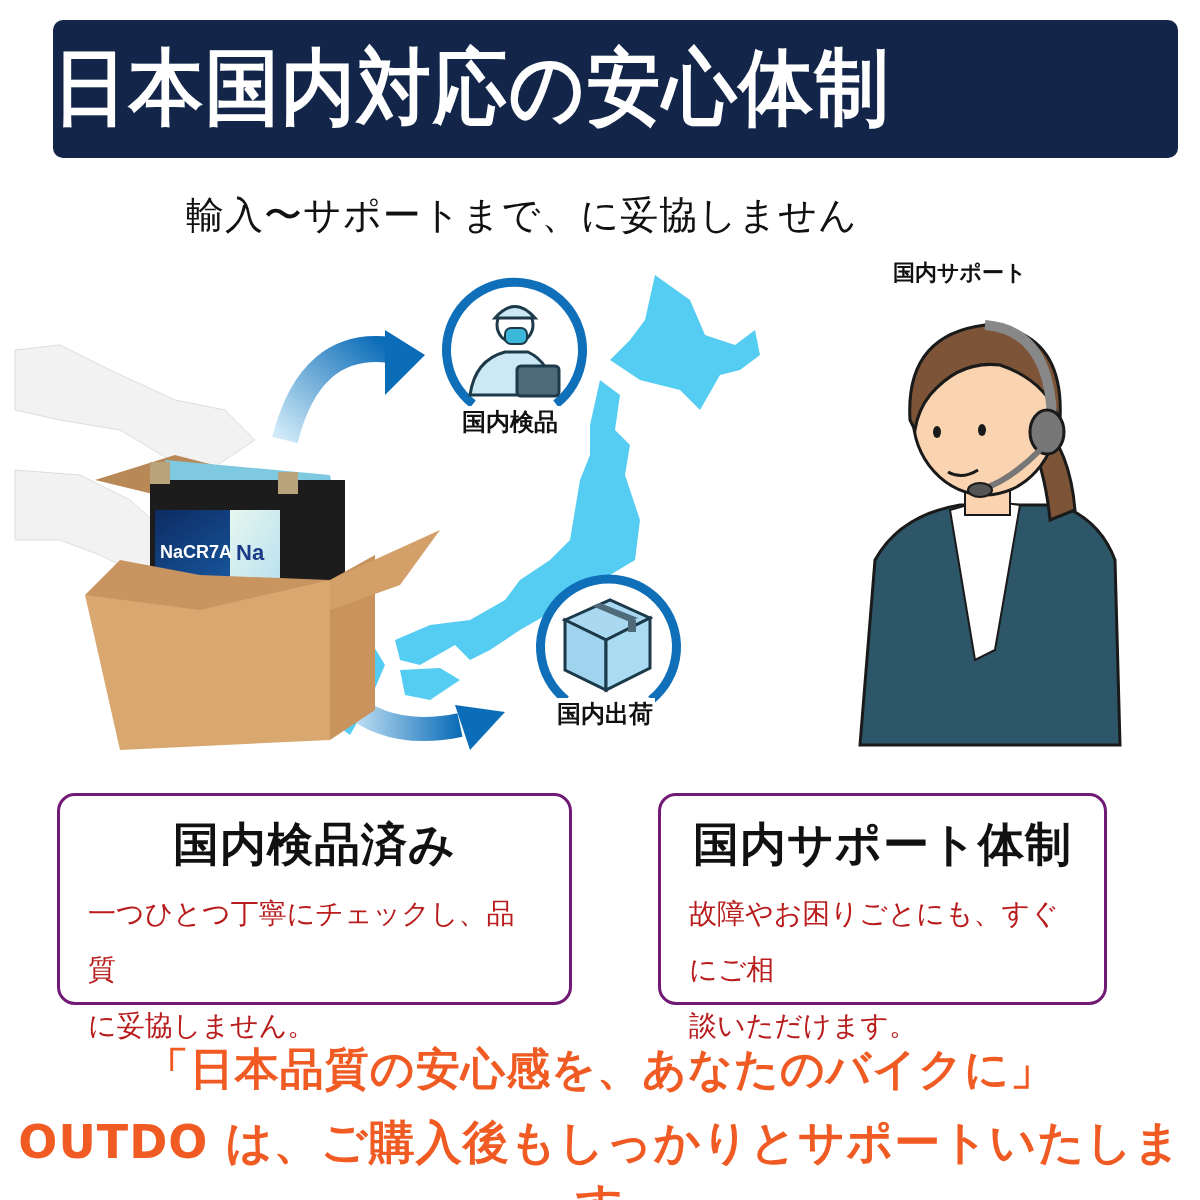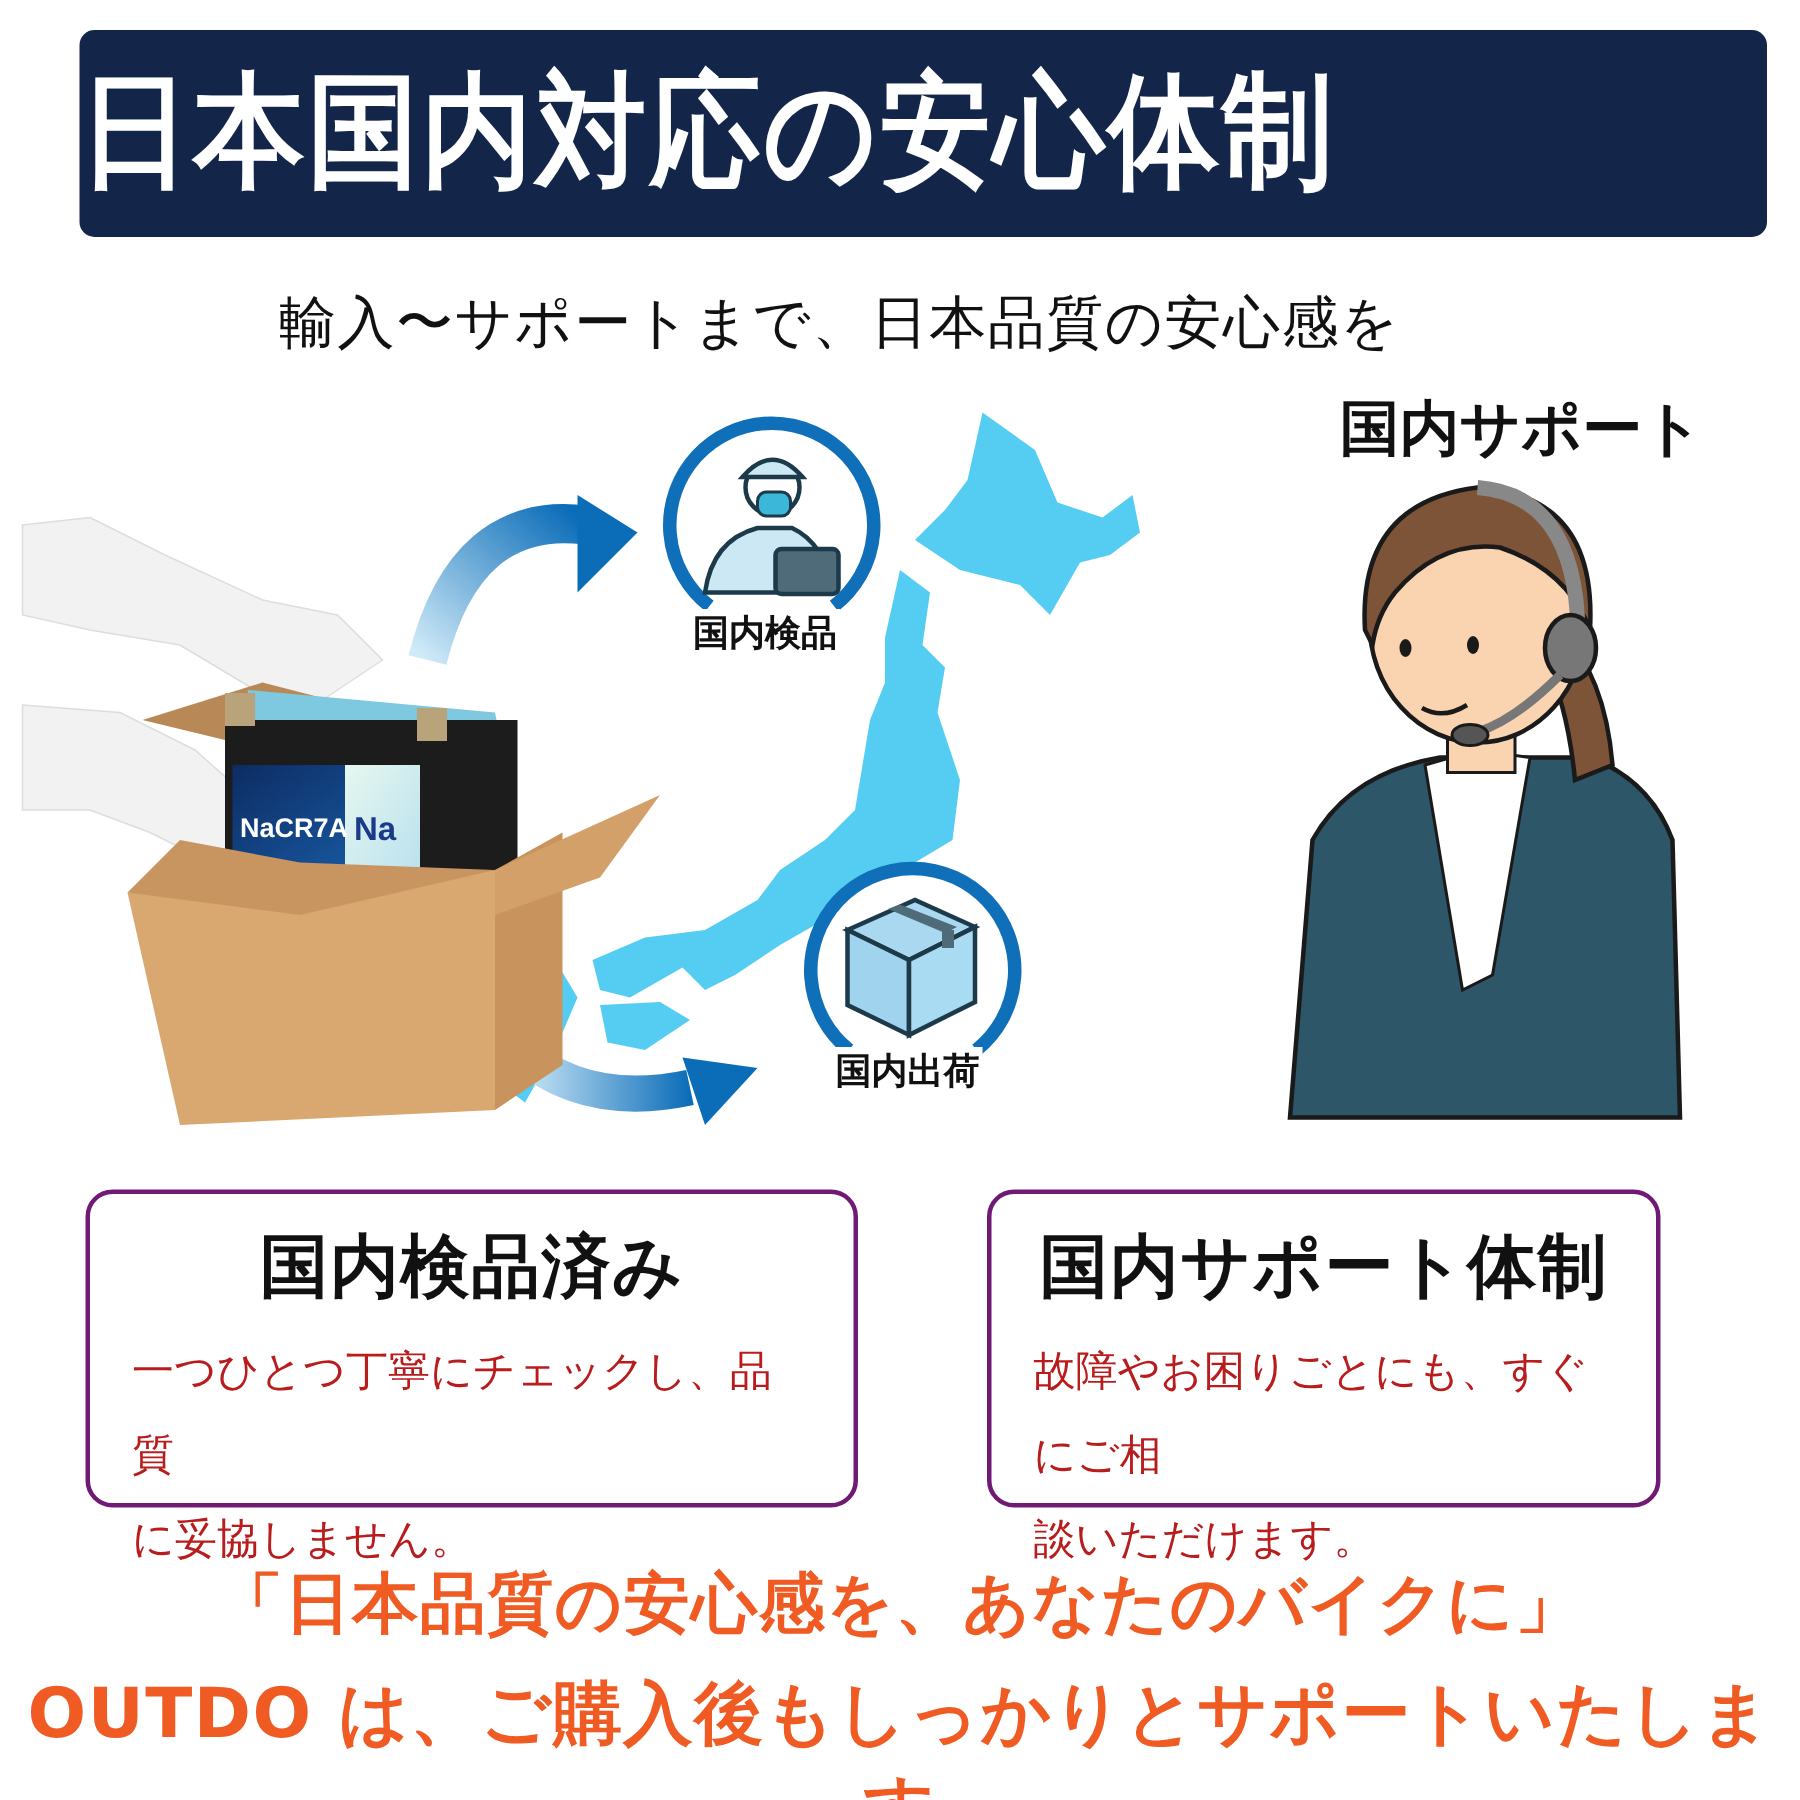--- a/index.html
+++ b/index.html
@@ -15,21 +15,21 @@
     color: #fff; font-size: 74px; font-weight: 900; letter-spacing: 2px;
     transform: scaleY(1.12);
   }
 
   .subtitle {
     position: absolute; left: 186px; top: 190px; font-size: 38px; color: #111;
     letter-spacing: 1px;
   }
 
   .support-label {
-    position: absolute; left: 893px; top: 258px; font-size: 40px; font-weight: bold;
+    position: absolute; left: 893px; top: 258px; font-size: 22px; font-weight: bold;
   }
 
   .illustration { position: absolute; left: 0; top: 0; width: 1200px; height: 1200px; pointer-events: none; }
 
   .step-label {
     position: absolute; font-size: 24px; font-weight: bold; color: #111;
     background: #fff; padding: 0 2px;
   }
 
   .card {
@@ -52,21 +52,21 @@
   .tagline.t1 { top: 1040px; font-size: 44px; }
   .tagline.t2 { top: 1112px; font-size: 46px; }
 </style>
 </head>
 <body>
 
 <div class="title-banner">
   <h1>日本国内対応の安心体制</h1>
 </div>
 
-<div class="subtitle">輸入〜サポートまで、日本品質の安心感を</div>
+<div class="subtitle">輸入〜サポートまで、に妥協しません</div>
 
 <svg class="illustration" viewBox="0 0 1200 1200" xmlns="http://www.w3.org/2000/svg">
   <defs>
     <linearGradient id="arrowGrad" x1="0" y1="1" x2="1" y2="0">
       <stop offset="0" stop-color="#cfeaf8"></stop>
       <stop offset="1" stop-color="#0b6cb8"></stop>
     </linearGradient>
     <linearGradient id="arrowGrad2" x1="0" y1="0" x2="1" y2="0">
       <stop offset="0" stop-color="#cfeaf8"></stop>
       <stop offset="1" stop-color="#0b6cb8"></stop>

